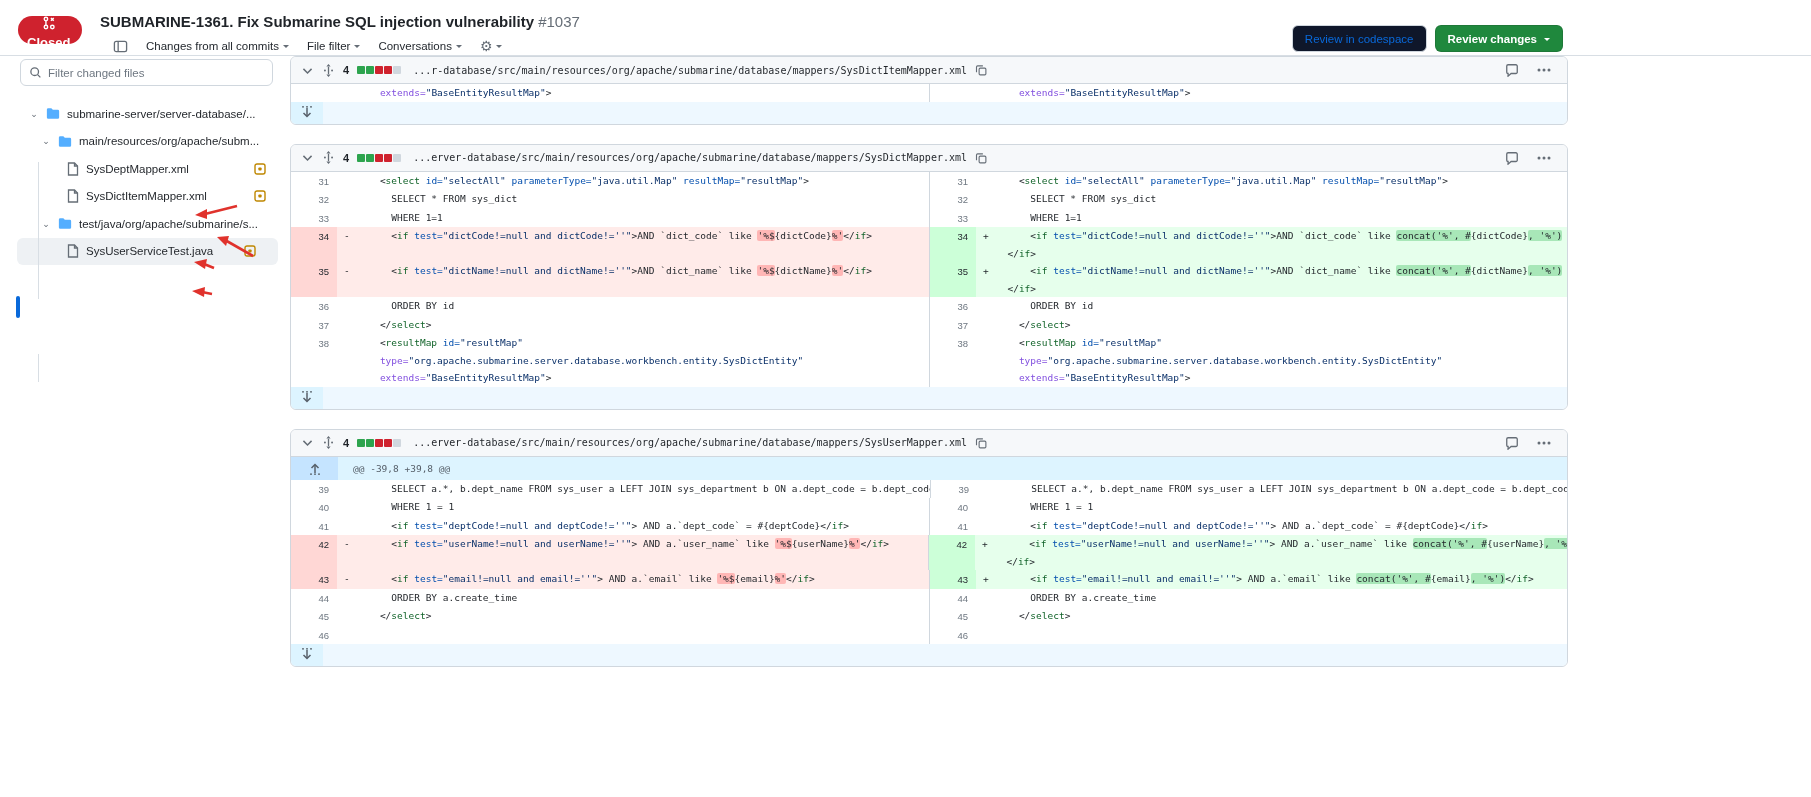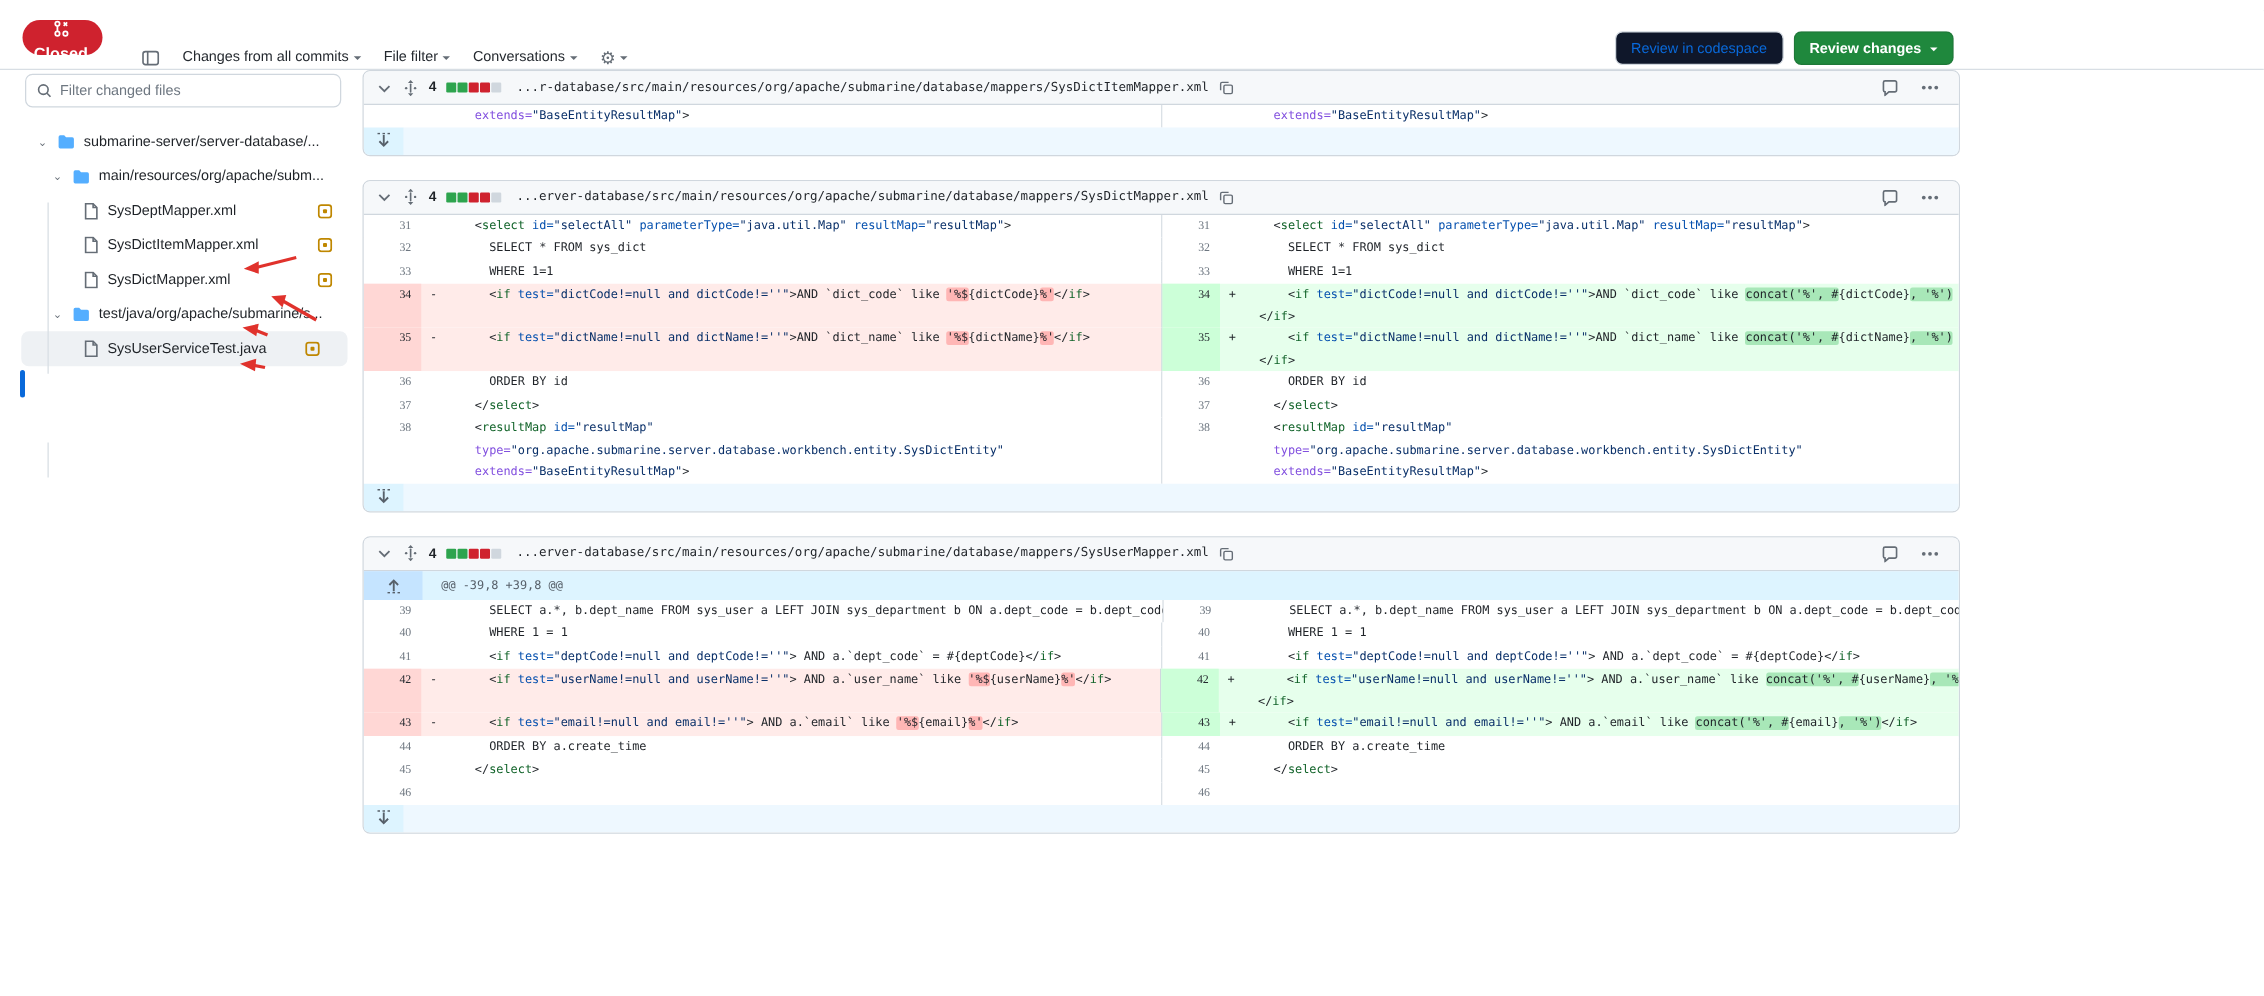--- a/index.html
+++ b/index.html
@@ -62,21 +62,21 @@
 
   
   .hunk { display:flex; height:23px; background:#ddf4ff; font-family:"DejaVu Sans Mono", monospace;
           font-size:9.5px; color:#57606a; }
   .hgut { width:47px; background:#c5e4ff; display:flex; align-items:center; justify-content:center; cursor:pointer; }
   .htext { display:flex; align-items:center; padding-left:15px; }
   .drow { display:flex; align-items:stretch; }
   .side { width:639px; display:flex; }
   .side.rgt { border-left:1px solid #d0d7de; }
   .gut { width:46px; flex:none; text-align:right; padding:1px 8px 0 0;
-         font-family:Liberation Serif, serif; font-size:9.5px; line-height:17.5px; cursor:pointer; }
+         font-family:Liberation Sans, sans-serif; font-size:9.5px; line-height:17.5px; cursor:pointer; }
   .mark { width:20px; flex:none; font-family:"DejaVu Sans Mono", monospace; font-size:9.5px;
           line-height:17.5px; padding-left:7px; color:#1f2328; }
   .code { flex:1; overflow:hidden; position:relative; }
   .cl { white-space:pre; font-family:"DejaVu Sans Mono", monospace; font-size:9.5px; line-height:17.5px; height:17.5px; }
   .t-ctx { background:#fff; } .t-del { background:#ffebe9; } .t-add { background:#e6ffec; }
   .g-ctx { background:#fff; color:#6e7781; } .g-del { background:#ffd7d5; color:#24292f; }
   .g-add { background:#ccffd8; color:#24292f; }
   .c-p{color:#1f2328} .c-t{color:#116329} .c-a{color:#0550ae} .c-u{color:#8250df} .c-s{color:#0a3069}
   .hl-del { background:rgba(255,129,130,.5); border-radius:2px; }
   .hl-add { background:rgba(74,194,107,.40); border-radius:2px; }
@@ -96,20 +96,24 @@
           <g stroke="#fff" stroke-width="1.6" fill="none">
         <circle cx="4.5" cy="3.5" r="2"></circle>
             <circle cx="4.5" cy="12.5" r="2"></circle>
             <line x1="4.5" y1="5.5" x2="4.5" y2="10.5"></line>
         <path d="M10.2 2.2 l3.2 3.2 M13.4 2.2 l-3.2 3.2"></path>
             <circle cx="11.8" cy="12.5" r="2"></circle>
           </g>
         </svg>
     </span>
     <span>Closed</span>
+  </div>
+  <div class="pr-title">
+    <span>SUBMARINE-1361. Fix Submarine SQL injection vulnerability</span>
+    <span class="pr-number">#1037</span>
   </div>
   <div class="tbar">
     <span class="tbar-item">
       <svg width="15" height="15" viewBox="0 0 16 16" fill="none" stroke="#656d76" stroke-width="1.4">
         <rect x="1.5" y="2.5" width="13" height="11" rx="2"></rect>
           <line x1="5.5" y1="2.5" x2="5.5" y2="13.5"></line>
         </svg>
     </span>
     <span class="tbar-item">
       <span>Changes from all commits</span>
@@ -189,35 +193,20 @@
           </svg>
         </span>
         <span>SysDictItemMapper.xml</span>
         <span class="mod-icon" style="display: inline-flex;">
           <svg width="12" height="12" viewBox="0 0 12 12">
             <rect x="1" y="1" width="10" height="10" rx="2" fill="none" stroke="#bf8700" stroke-width="1.4"></rect>
             <rect x="4.4" y="4.4" width="3.2" height="3.2" rx=".8" fill="#bf8700"></rect>
           </svg>
         </span>
       </div>
-      <div class="trow" style="padding-left: 54px;">
-        <span class="tree-icon" style="display: inline-flex; margin-left: 13px;">
-          <svg width="12" height="14" viewBox="0 0 12 14" fill="none" stroke="#656d76" stroke-width="1.3">
-            <path d="M1.5 1 h6 l3 3 v9 h-9 z"></path>
-            <path d="M7.5 1 v3 h3"></path>
-          </svg>
-        </span>
-        <span>SysDictMapper.xml</span>
-        <span class="mod-icon" style="display: inline-flex;">
-          <svg width="12" height="12" viewBox="0 0 12 12">
-            <rect x="1" y="1" width="10" height="10" rx="2" fill="none" stroke="#bf8700" stroke-width="1.4"></rect>
-            <rect x="4.4" y="4.4" width="3.2" height="3.2" rx=".8" fill="#bf8700"></rect>
-          </svg>
-        </span>
-      </div>
       <div class="trow" style="padding-left: 40px;">
         <span class="chev">⌄</span>
         <span class="tree-icon" style="display: inline-flex;">
           <svg width="14" height="13" viewBox="0 0 16 14" fill="#54aeff">
             <path d="M1 2.5 A1.5 1.5 0 0 1 2.5 1 h3.6 l1.7 1.8 h5.7 A1.5 1.5 0 0 1 15 4.3 v7.2 a1.5 1.5 0 0 1 -1.5 1.5 h-11 A1.5 1.5 0 0 1 1 11.5 z"></path>
           </svg>
         </span>
         <span>test/java/org/apache/submarine/s...</span>
       </div>
       <div class="trow selected" style="padding-left: 37px;">

